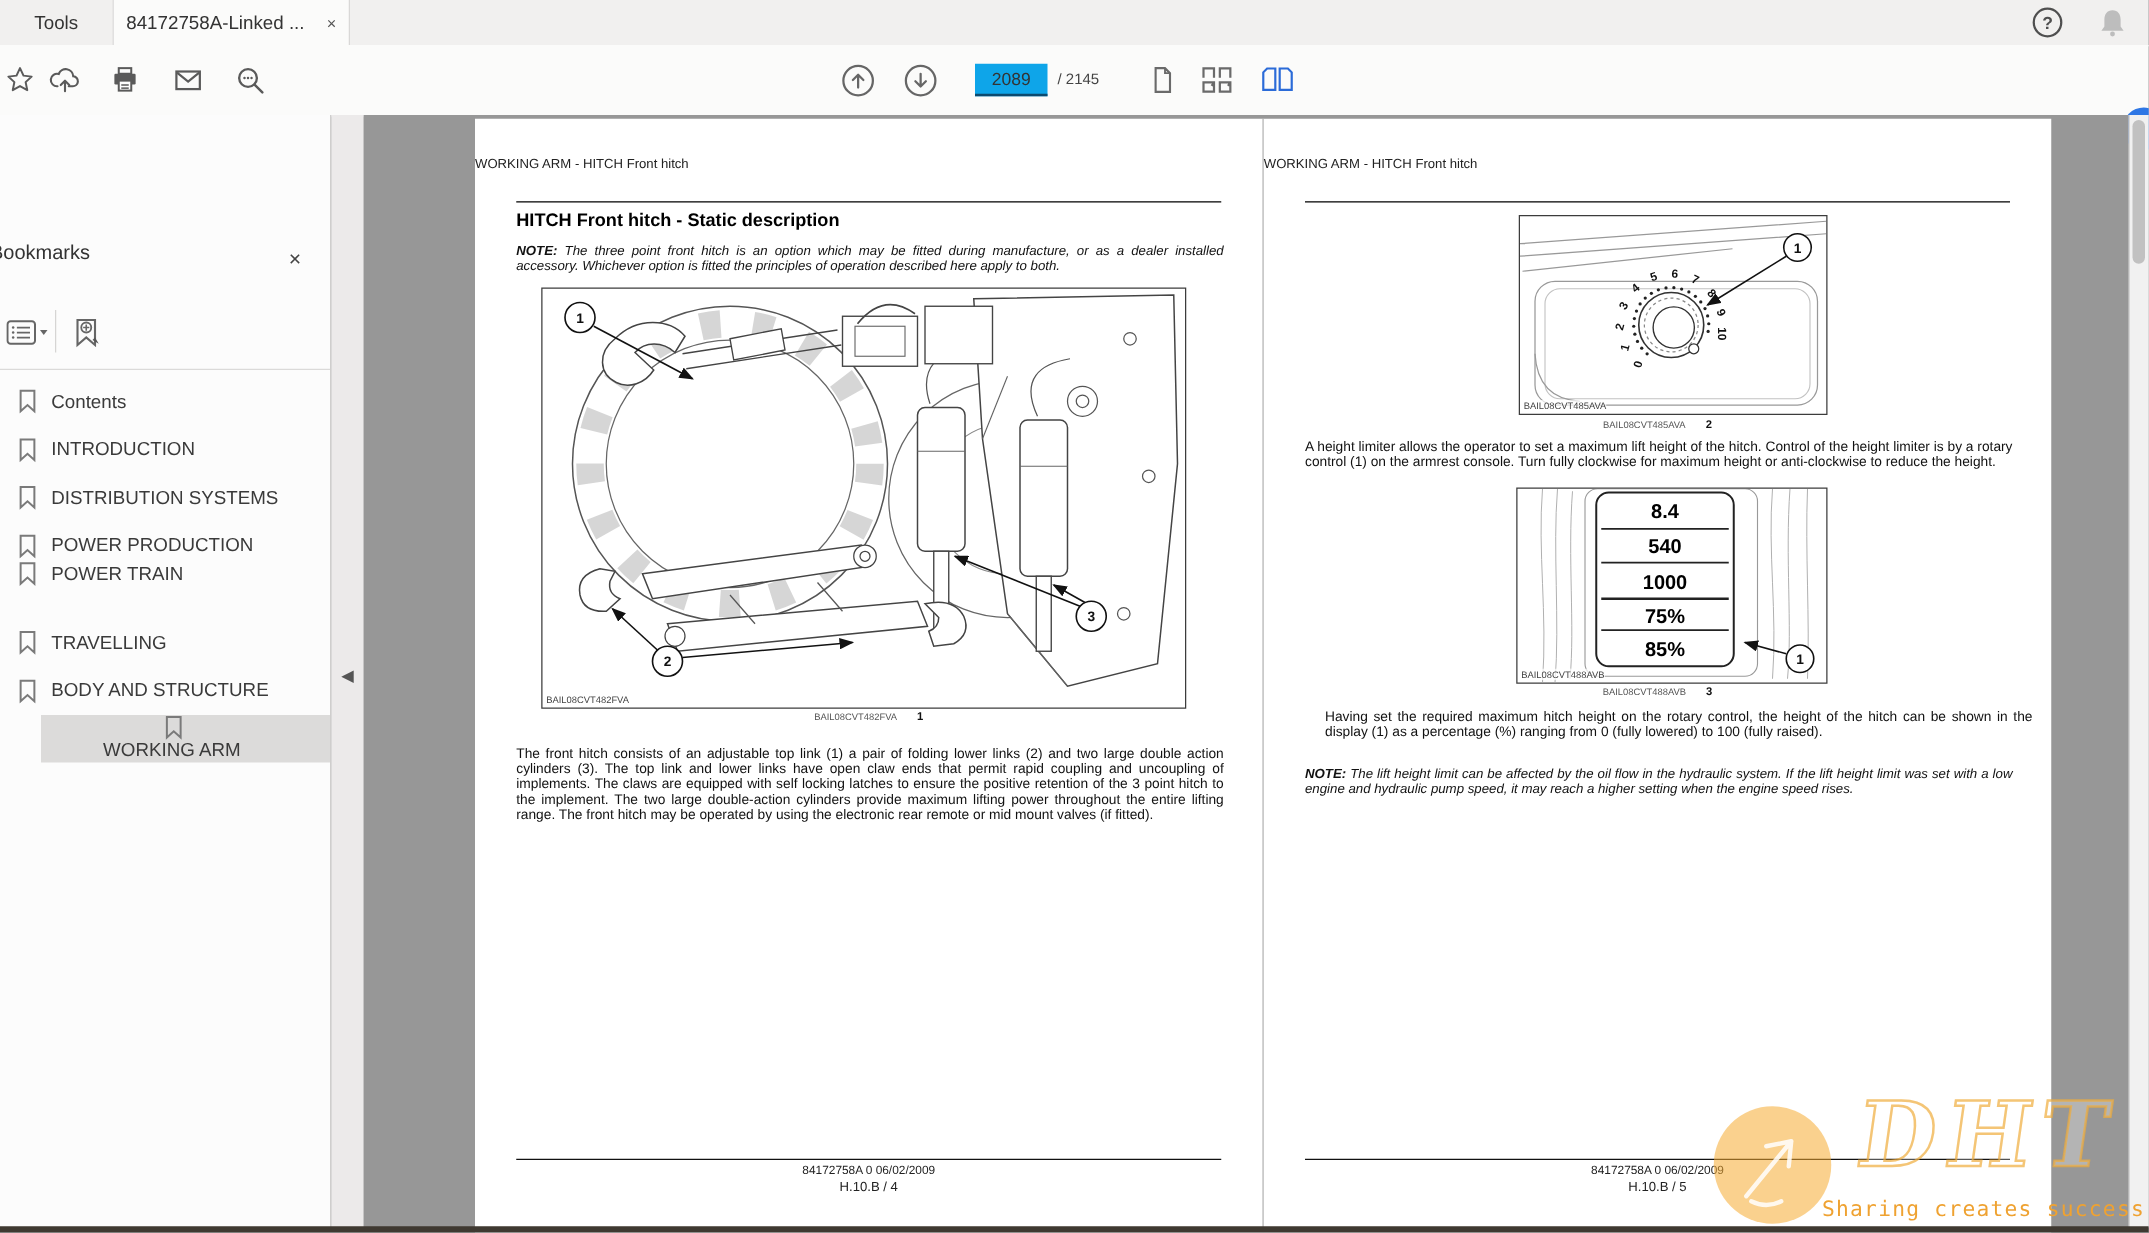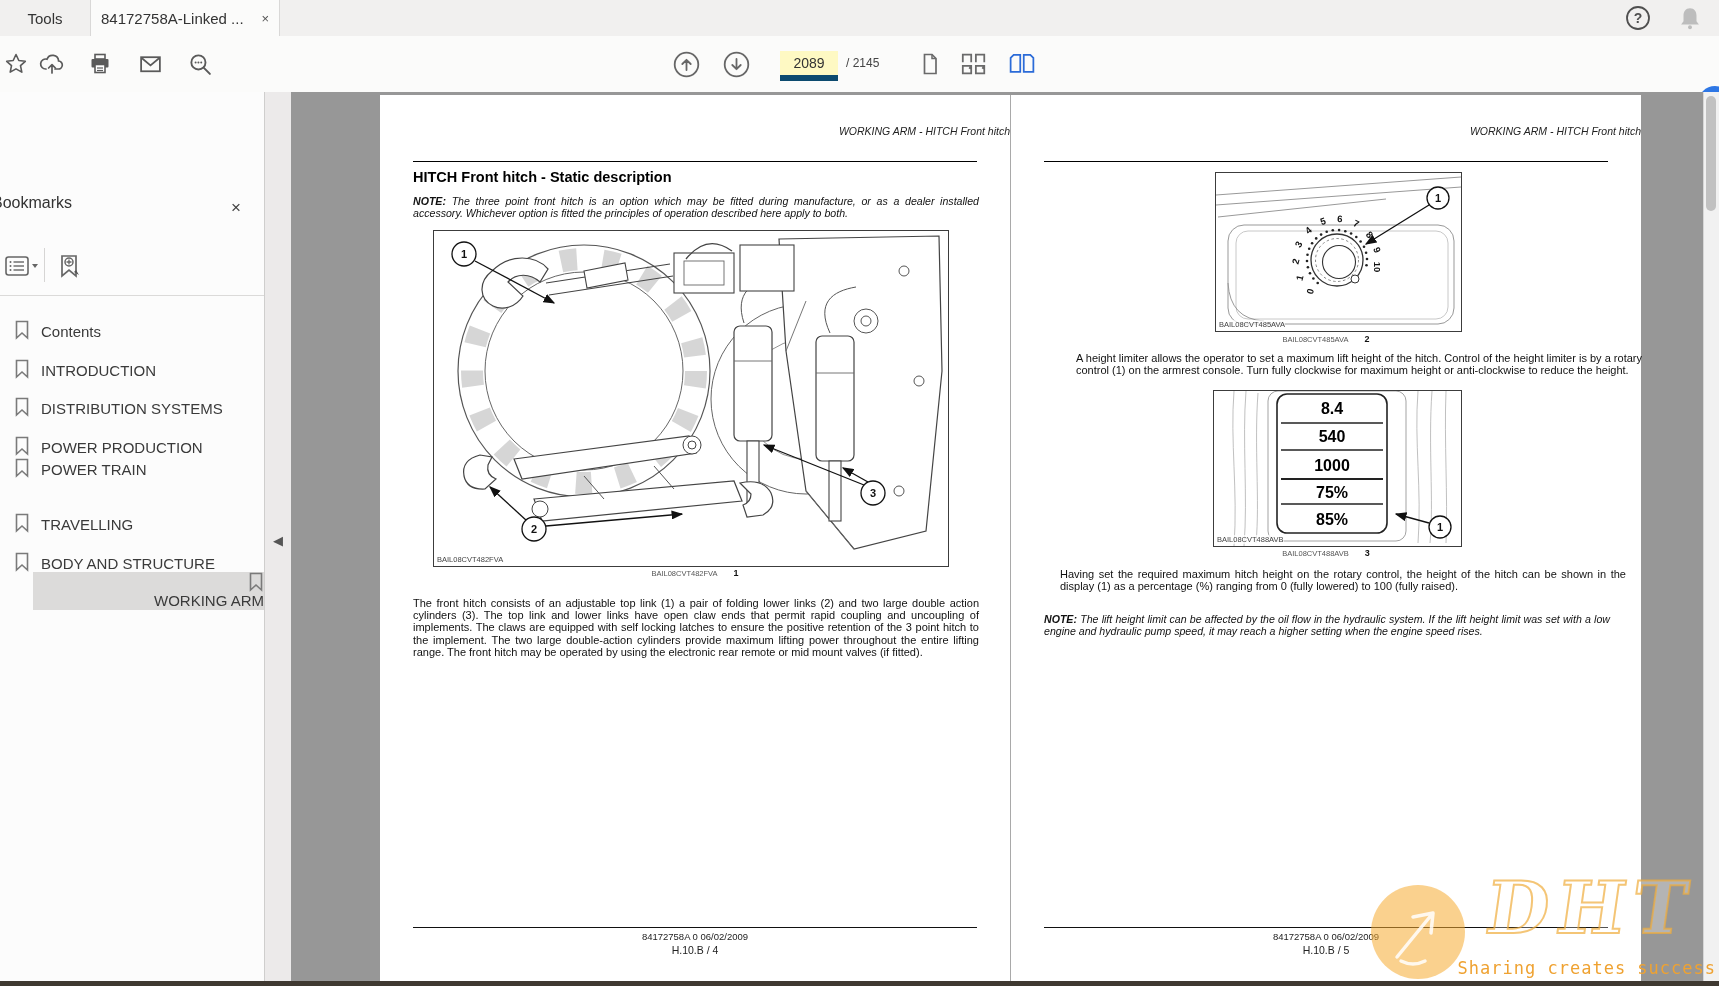--- a/index.html
+++ b/index.html
@@ -14,50 +14,50 @@
   .tab-doc{left:90px;top:0;width:190px;height:36px;background:#fbfbfa;border-left:1px solid #d9d8d7;
     border-right:1px solid #d9d8d7;display:flex;align-items:center;gap:10px;padding:0 10px;box-sizing:border-box;
     font-size:15px;color:#333;}
   .tab-doc .lbl{white-space:nowrap;overflow:hidden;}
   .tab-close{font-size:13px;color:#555;margin-left:auto;cursor:pointer;}
   .tb-right-ico{top:4px;width:28px;height:28px;display:flex;align-items:center;justify-content:center;}
 
   
   .toolbar{left:0;top:36px;width:1719px;height:56px;background:#fbfbfa;border-bottom:1px solid #cfcecd;}
   .tico{top:14px;width:28px;height:28px;display:flex;align-items:center;justify-content:center;cursor:pointer;}
-  .pageinput{left:780px;top:15px;width:58px;height:24px;border-bottom:6px solid #0c4a6e;
-    display:flex;align-items:center;justify-content:center;font-size:14px;color:#333;background:#fef9c3;}
+  .pageinput{left:780px;top:15px;width:58px;height:24px;border-bottom:2px solid #0c4a6e;
+    display:flex;align-items:center;justify-content:center;font-size:14px;color:#333;background:#0ea5e9;}
   .pagetotal{left:846px;top:15px;height:24px;display:flex;align-items:center;font-size:12px;color:#444;}
   .avatar-blue{left:1698px;top:50px;width:34px;height:34px;border-radius:50%;background:#2e77e5;}
 
   
   .panel{left:0;top:92px;width:264px;height:890px;background:#fcfcfc;}
   .panel-title{left:-8px;top:102px;font-size:16px;color:#333;white-space:nowrap;}
   .panel-close{left:224px;top:104px;width:24px;height:24px;display:flex;align-items:center;justify-content:center;
     font-size:17px;color:#444;cursor:pointer;}
   .panel-ico{top:156px;height:36px;display:flex;align-items:center;justify-content:center;cursor:pointer;}
   .panel-vdiv{left:44px;top:156px;width:1px;height:34px;background:#d6d5d4;}
   .panel-hdiv{left:0;top:203px;width:264px;height:1px;background:#dbdad9;}
-  .bm-row{left:0;width:264px;height:38px;display:flex;align-items:flex-end;cursor:pointer;}
+  .bm-row{left:0;width:264px;height:38px;display:flex;align-items:center;cursor:pointer;}
   .bm-row .bmico{margin-left:14px;flex:0 0 auto;}
   .bm-label{margin-left:11px;font-size:15px;color:#3a3a3a;white-space:nowrap;}
   .bm-row.active{background:linear-gradient(90deg, transparent 33px, #dcdbda 33px);flex-direction:column;}
   .splitline{left:264px;top:92px;width:1px;height:890px;background:#cfcecd;}
   .splitstrip{left:265px;top:92px;width:26px;height:890px;background:#eceaea;}
   .collapse-btn{left:266px;top:518px;width:24px;height:44px;display:flex;align-items:center;justify-content:center;
     color:#555;font-size:13px;cursor:pointer;}
 
   
   .docarea{left:291px;top:92px;width:1412px;height:890px;background:#979797;}
   .scrollbar{left:1703px;top:92px;width:16px;height:890px;background:#f1f1f1;border-left:1px solid #d6d6d6;}
   .scrollthumb{left:1706px;top:96px;width:10px;height:115px;background:#c1c1c1;border-radius:5px;}
   .pg{top:95px;width:630px;height:891px;background:#ffffff;color:#1a1a1a;}
   .pg-left{left:380px;border-right:1px solid #a9a9a9;}
   .pg-right{left:1011px;}
-  .pg-header{top:30px;left:0;width:630px;text-align:right;font-size:10.5px;color:#222;font-style:italic;}
+  .pg-header{top:30px;left:0;width:630px;text-align:left;font-size:10.5px;color:#222;}
   .hrule{left:33px;width:564px;border-top:1.5px solid #000;}
   .frule{left:33px;width:564px;border-top:1px solid #111;}
   .pg-title{left:33px;top:74px;font-size:14.5px;font-weight:bold;color:#000;text-align:right;}
   .pg-note{left:33px;width:566px;font-size:10.6px;line-height:12px;font-style:italic;text-align:justify;color:#111;}
   .pg-body{left:33px;width:566px;font-size:11px;line-height:12.2px;text-align:justify;color:#111;}
   .figbox{border:1px solid #3c3c3c;background:#fff;overflow:hidden;}
   .figcap{left:0;width:630px;display:flex;justify-content:center;align-items:baseline;gap:16px;}
   .figcap .cid{font-size:7.5px;color:#555;}
   .figcap .cnum{font-size:9px;font-weight:bold;color:#111;}
   .figlabel{left:3px;bottom:2px;font-size:7.5px;color:#444;background:rgba(255,255,255,.7);}
@@ -398,21 +398,21 @@
         <circle cx="222" cy="25" r="11" fill="#fff" stroke="#111" stroke-width="1.3"></circle>
         <text x="222" y="29" text-anchor="middle" class="callout-num">1</text>
       </svg>
       <div class="abs figlabel">BAIL08CVT485AVA</div>
     </div>
     <div class="abs figcap" style="top:239px;">
       <span class="cid">BAIL08CVT485AVA</span>
       <span class="cnum">2</span>
     </div>
 
-    <div class="abs pg-body" style="top:257px;margin-left:32px;">A height limiter allows the operator to set a maximum lift height of the hitch.  Control of the height limiter is by a rotary control (1) on the armrest console.  Turn fully clockwise for maximum height or anti-clockwise to reduce the height.</div>
+    <div class="abs pg-body" style="top:257px;">A height limiter allows the operator to set a maximum lift height of the hitch.  Control of the height limiter is by a rotary control (1) on the armrest console.  Turn fully clockwise for maximum height or anti-clockwise to reduce the height.</div>
 
     <div class="abs figbox" style="left:202px;top:295px;width:247px;height:155px;">
       <svg width="247" height="155" viewBox="0 0 247 155">
         <defs>
           <marker id="ah3" markerWidth="9" markerHeight="7" refX="8" refY="3.5" orient="auto">
             <path d="M0,0 L9,3.5 L0,7 z" fill="#111"></path>
           </marker>
         </defs>
         <path d="M20,0 C16,50 24,100 20,155 M32,0 C28,50 34,105 30,155 M44,2 C40,55 46,110 42,152" fill="none" stroke="#b0b0b0" stroke-width="0.8"></path>
         <path d="M204,0 C200,50 208,100 204,152 M218,0 C214,55 220,110 216,152 M232,0 C230,50 234,105 232,152" fill="none" stroke="#b0b0b0" stroke-width="0.8"></path>

